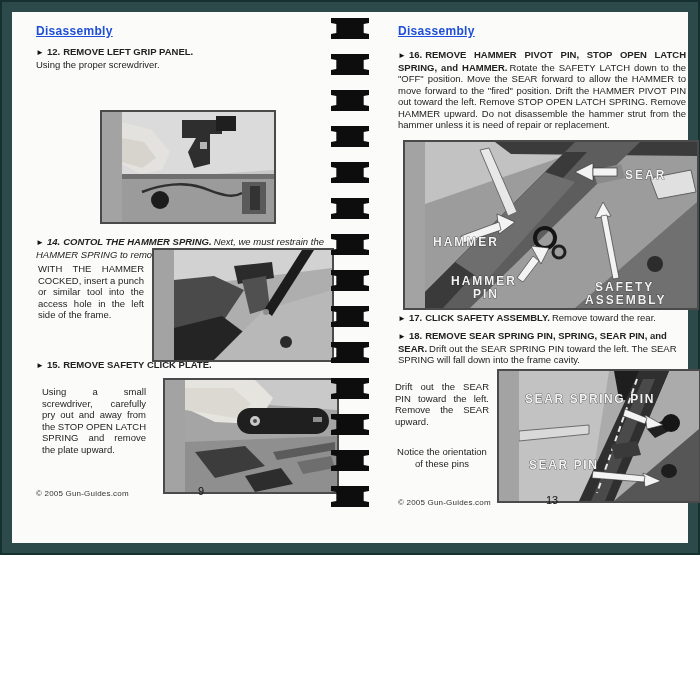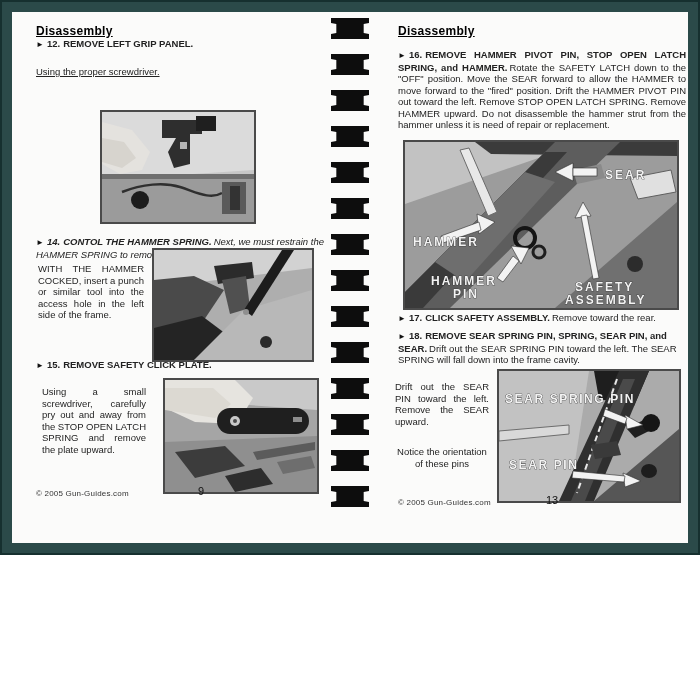--- a/index.html
+++ b/index.html
@@ -8,47 +8,47 @@
   .book-frame{position:absolute;left:0;top:70;width:700px;height:555px;
               background:#2b4a49;box-shadow:inset 0 0 0 2px #16302f;}
   .pages{position:absolute;left:12px;top:12px;width:676px;height:531px;background:#fbfbfa;}
 
   
   .binding{position:absolute;left:316px;top:6px;width:44px;}
   .comb{width:38px;height:21px;background:#0d0d0d;margin:0 auto 15px auto;
         clip-path:polygon(0% 0%,100% 0%,100% 24%,86% 28%,86% 72%,100% 76%,100% 100%,
                           0% 100%,0% 76%,14% 72%,14% 28%,0% 24%);}
 
-  .heading{position:absolute;font-weight:bold;font-size:12px;color:#000000;
+  .heading{position:absolute;font-weight:bold;font-size:12px;color:#1d4ed8;
            text-decoration:underline;letter-spacing:.3px;}
   .step{position:absolute;font-size:9.5px;line-height:11.5px;color:#222;}
   .step .num,.step .title{font-weight:bold;}
   .bullet{font-size:8px;margin-right:3px;color:#111;}
   .num{margin-right:3px;}
   .body-inline{margin-left:2px;}
-  .body-block{display:block;margin-top:15px;text-decoration:underline;}
+  .body-block{display:block;margin-top:0;}
   .justify{text-align:justify;}
   .note{position:absolute;font-size:9.5px;line-height:11.5px;color:#242424;text-align:justify;}
-  .photo{position:absolute;border:2px solid #4a4a4a;background:#a3a3a3;}
+  .photo{position:absolute;border:2px solid #4a4a4a;background:#a3a3a3;padding-left:20px;}
   .photo svg{display:block;}
   .footer{position:absolute;font-size:8px;color:#343434;letter-spacing:.2px;}
   .pagenum{position:absolute;font-size:11px;color:#111;}
   .plabel{font-family:"Liberation Sans",sans-serif;font-weight:bold;fill:#f3f3f3;
           paint-order:stroke;stroke:#2a2a2a;stroke-width:.6px;}
 </style>
 </head>
 <body>
 
 <div class="stage">
   <div class="book-frame">
     <div class="pages">
 
       <div class="heading" style="left:24px;top:12px;">Disassembly</div>
 
-      <div class="step" style="left:24px;top:26px;width:300px;">
+      <div class="step" style="left:24px;top:34px;width:300px;">
         <span class="bullet">►</span><span class="num">12.</span><span class="title">REMOVE LEFT GRIP PANEL.</span>
         <span class="body-block">Using the proper screwdriver.</span>
       </div>
 
 
       <div class="photo" style="left:88px;top:98px;">
         <svg width="152" height="110" viewBox="0 0 152 110">
           <rect x="0" y="0" width="152" height="110" fill="#c7c7c7"></rect>
           <polygon points="0,0 152,0 152,58 0,68" fill="#dbdbdb"></polygon>
           <rect x="0" y="62" width="152" height="48" fill="#9b9b9b"></rect>

